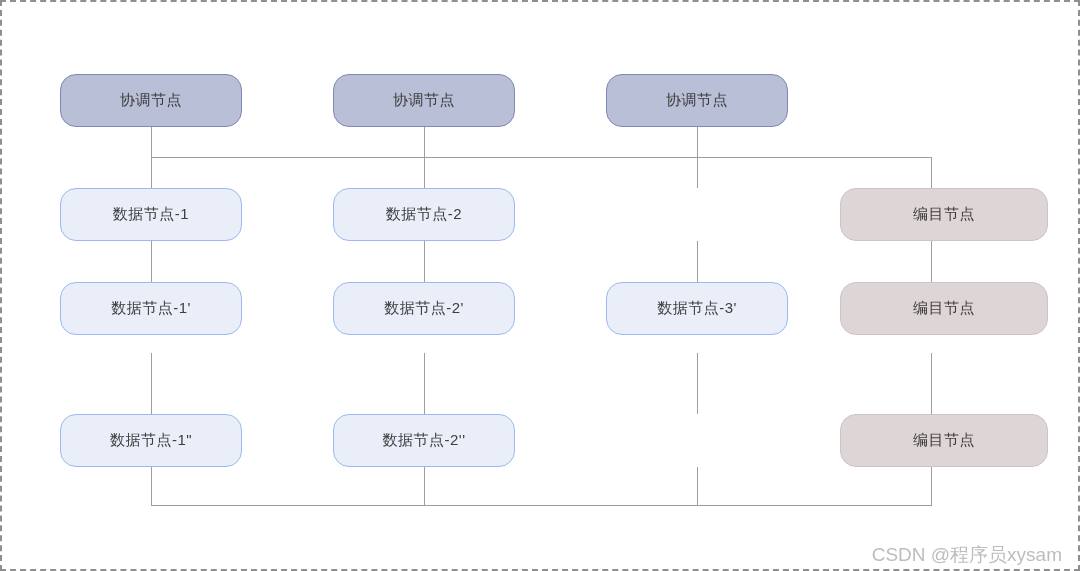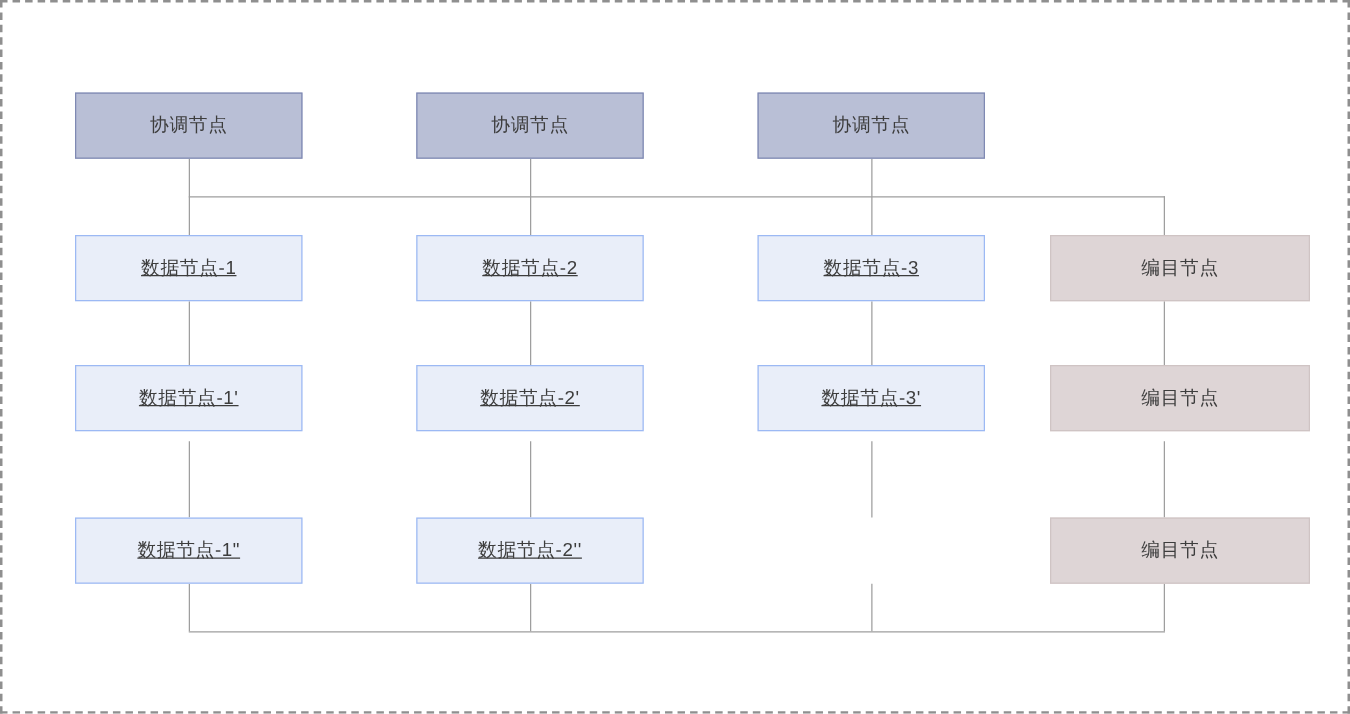--- a/index.html
+++ b/index.html
@@ -17,49 +17,49 @@
     position: absolute;
     width: 182px;
     height: 53px;
     box-sizing: border-box;
     display: flex;
     align-items: center;
     justify-content: center;
     font-size: 15px;
     color: var(--text, #3d3d3d);
     letter-spacing: 0.5px;
+    border-radius: 16px;
   }
   .coord {
     background: var(--coordinator-fill, #b9bfd6);
     border: 1px solid var(--coordinator-border, #7f89b3);
   }
   .data {
     background: var(--data-fill, #e9eef9);
     border: 1px solid var(--data-border, #9cb9f4);
-    text-decoration: underline;
   }
   .catalog {
     width: 208px;
     background: var(--catalog-fill, #ded5d6);
     border: 1px solid var(--catalog-border, #cfc4c4);
   }
   .hline, .vline { position: absolute; background: var(--connector-line, #9e9e9e); }
   .hline { height: 1px; }
   .vline { width: 1px; }
   .watermark {
     position: absolute;
     right: 16px;
     top: 540px;
     font-size: 19px;
     color: var(--watermark, #bdbdbd);
     white-space: nowrap;
   }
   
   .c1 { left: 58px; }  .c2 { left: 331px; }  .c3 { left: 604px; }  .c4 { left: 838px; }
-  .r1 { top: 72px; }   .r2 { top: 186px; }   .r3 { top: 290px; }   .r4 { top: 412px; }
+  .r1 { top: 72px; }   .r2 { top: 186px; }   .r3 { top: 280px; }   .r4 { top: 412px; }
 </style>
 </head>
 <body>
 
 <div class="canvas">
 
   <div class="hline" style="left:149px; top:155px; width:781px;"></div>
   <div class="hline" style="left:149px; top:503px; width:781px;"></div>
 
   <div class="vline" style="left:149px; top:125px; height:61px;"></div>
@@ -81,27 +81,27 @@
   <div class="vline" style="left:422px; top:465px; height:38px;"></div>
   <div class="vline" style="left:695px; top:465px; height:38px;"></div>
   <div class="vline" style="left:929px; top:465px; height:38px;"></div>
 
   <div class="node coord r1 c1">协调节点</div>
   <div class="node coord r1 c2">协调节点</div>
   <div class="node coord r1 c3">协调节点</div>
 
   <div class="node data r2 c1">数据节点-1</div>
   <div class="node data r2 c2">数据节点-2</div>
-  <div class="node data r2 c3">数据节点-3</div>
 
   <div class="node data r3 c1">数据节点-1'</div>
   <div class="node data r3 c2">数据节点-2'</div>
   <div class="node data r3 c3">数据节点-3'</div>
 
   <div class="node data r4 c1">数据节点-1"</div>
   <div class="node data r4 c2">数据节点-2''</div>
 
   <div class="node catalog r2 c4">编目节点</div>
   <div class="node catalog r3 c4">编目节点</div>
   <div class="node catalog r4 c4">编目节点</div>
 
+  <div class="watermark">CSDN @程序员xysam</div>
 
 </div>
 
 </body></html>

